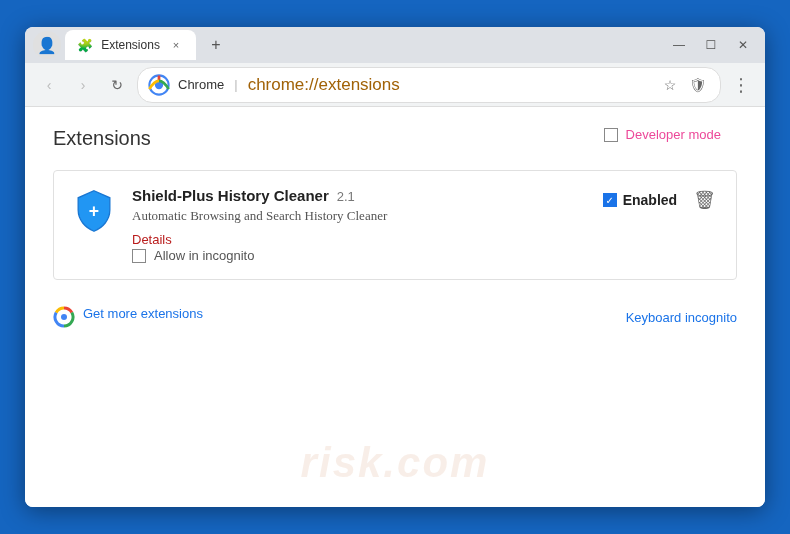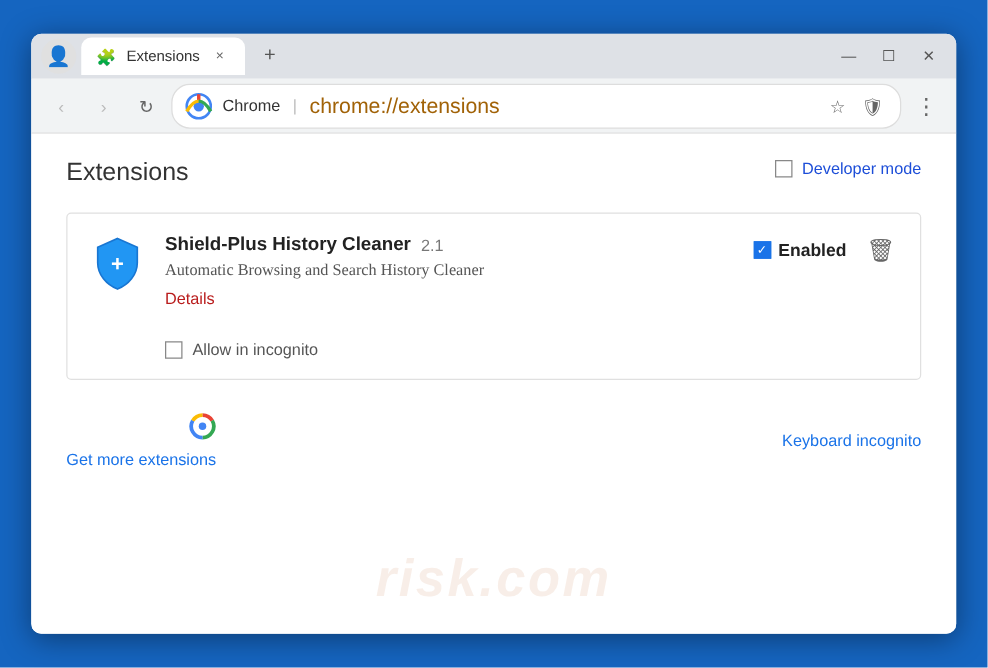--- a/index.html
+++ b/index.html
@@ -148,26 +148,26 @@
     }
     .page-title {
       font-size: 20px;
       font-weight: 400;
       color: #333;
       margin-bottom: 20px;
     }
     .dev-mode-row {
       position: absolute;
       top: 20px;
-      right: 28px;
-      display: flex;
-      align-items: center;
-      gap: 8px;
-      font-size: 13px;
-      color: #1d4ed8;
+      right: 44px;
+      display: flex;
+      align-items: center;
+      gap: 8px;
+      font-size: 13px;
+      color: #ec4899;
     }
     .dev-mode-checkbox {
       width: 14px;
       height: 14px;
       border: 1px solid #888;
       display: inline-block;
       background: #fff;
     }
     
     .extension-card {
@@ -221,21 +221,21 @@
     .ext-details-link {
       font-size: 13px;
       color: #b91c1c;
       cursor: pointer;
       text-decoration: none;
     }
     .ext-incognito-row {
       display: flex;
       align-items: flex-end;
       gap: 8px;
-      margin-top: 24px;
+      margin-top: 0;
     }
     .incognito-checkbox {
       width: 14px;
       height: 14px;
       border: 1px solid #888;
       display: inline-block;
       background: #fff;
     }
     .incognito-label {
       font-size: 13px;
@@ -281,27 +281,26 @@
     
     .footer-row {
       display: flex;
       align-items: center;
       justify-content: space-between;
       margin-top: 10px;
       padding-top: 10px;
     }
     .get-more-link {
       display: flex;
-      align-items: flex-end;
+      align-items: flex-start;
       gap: 8px;
       font-size: 13px;
       color: #1a73e8;
       cursor: pointer;
       text-decoration: none;
-      flex-direction: column;
     }
     .chrome-circle {
       width: 22px;
       height: 22px;
     }
     .keyboard-link {
       font-size: 13px;
       color: #1a73e8;
       cursor: pointer;
       text-decoration: none;

